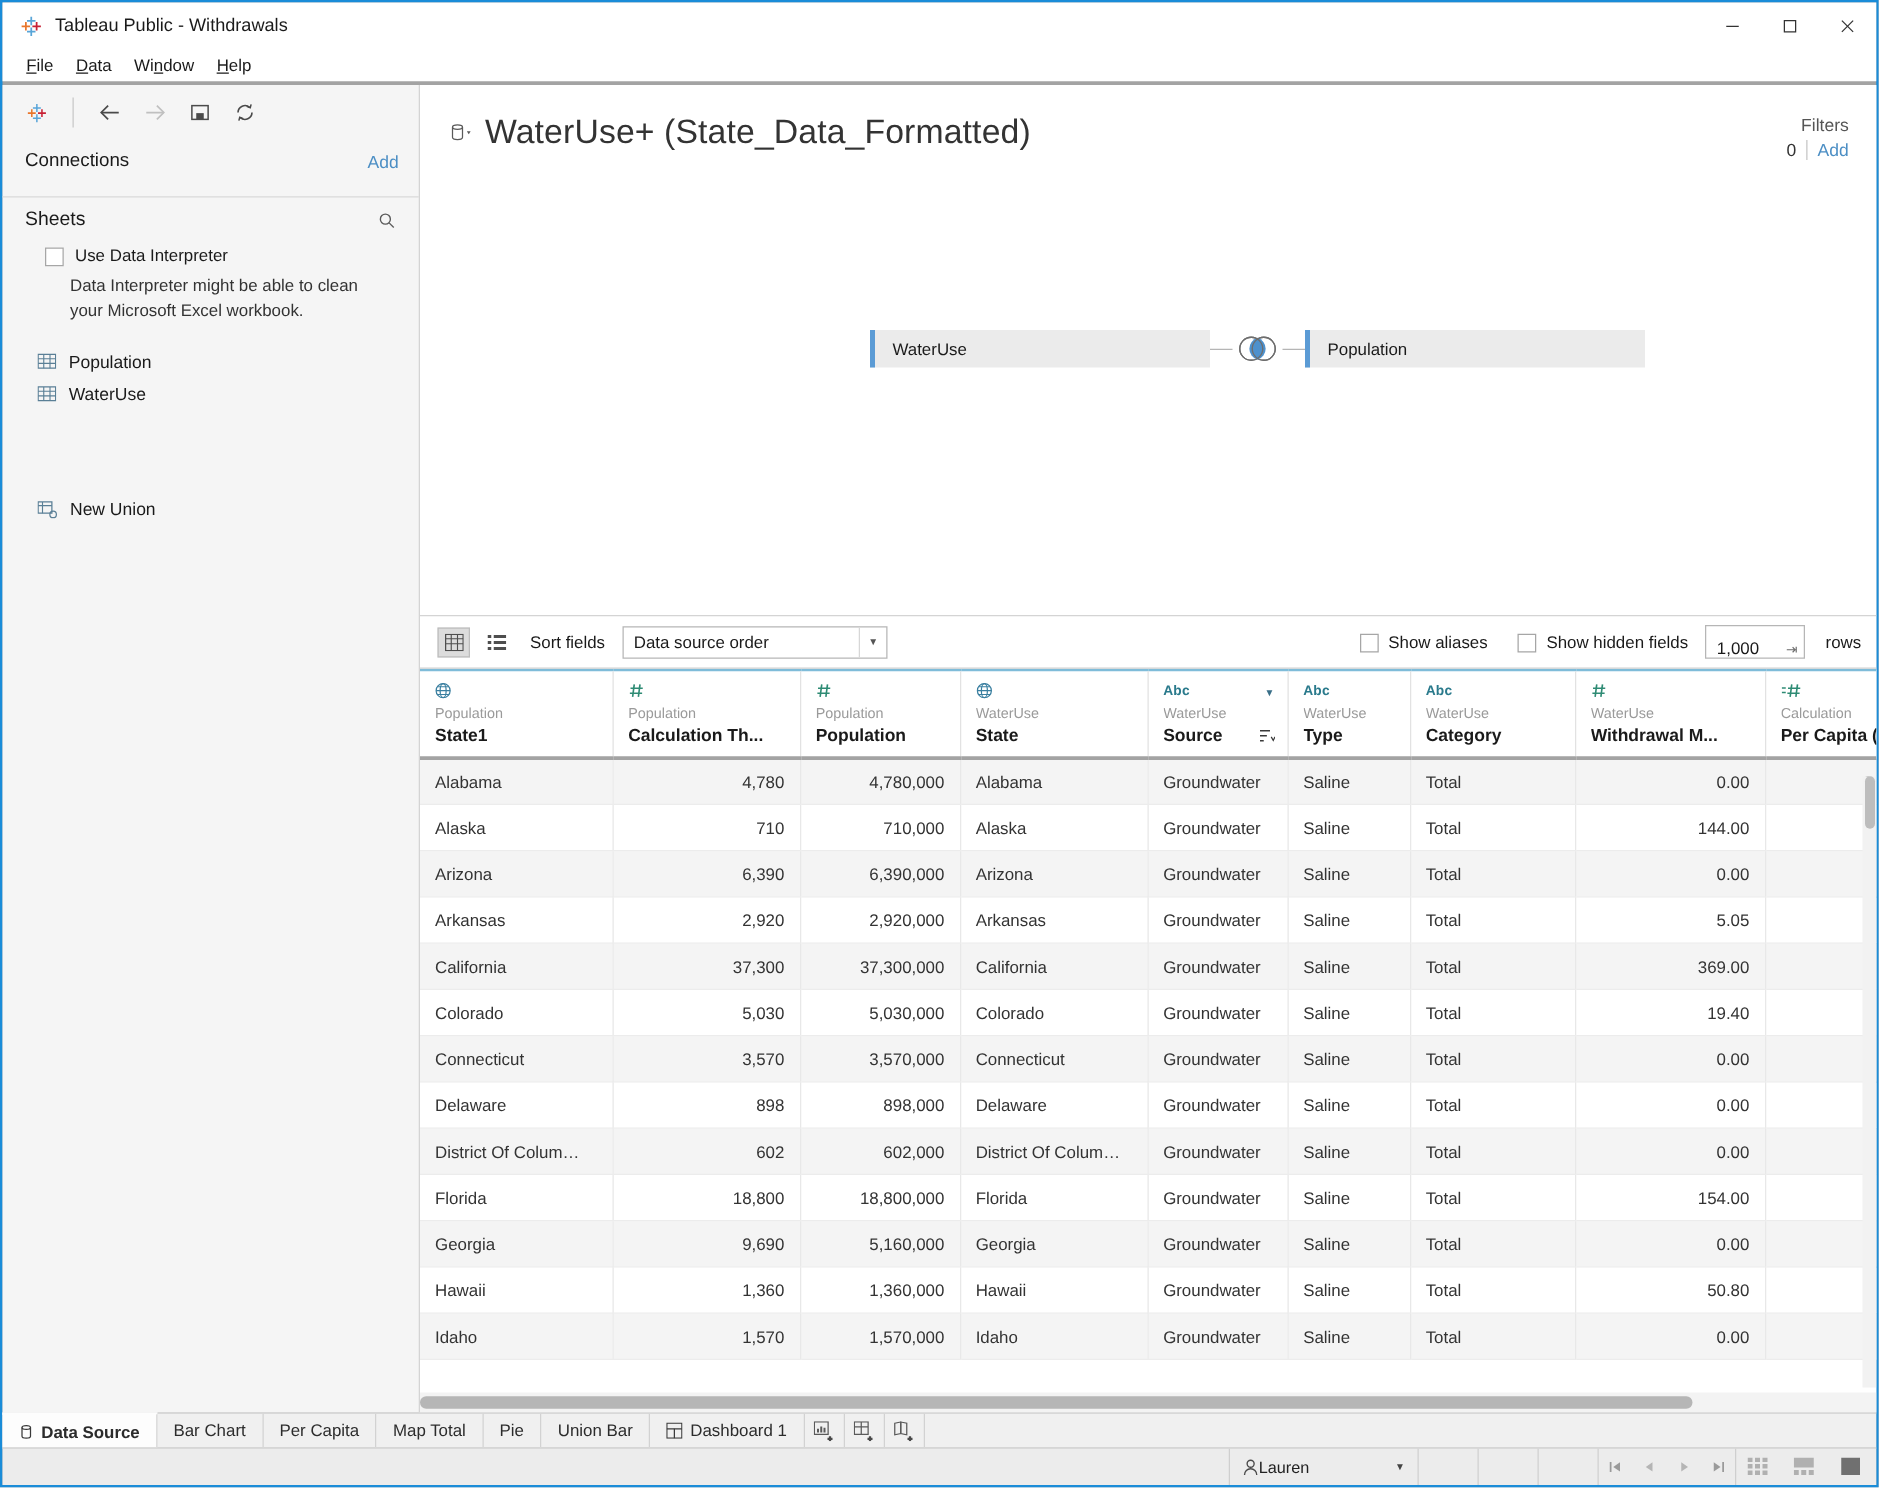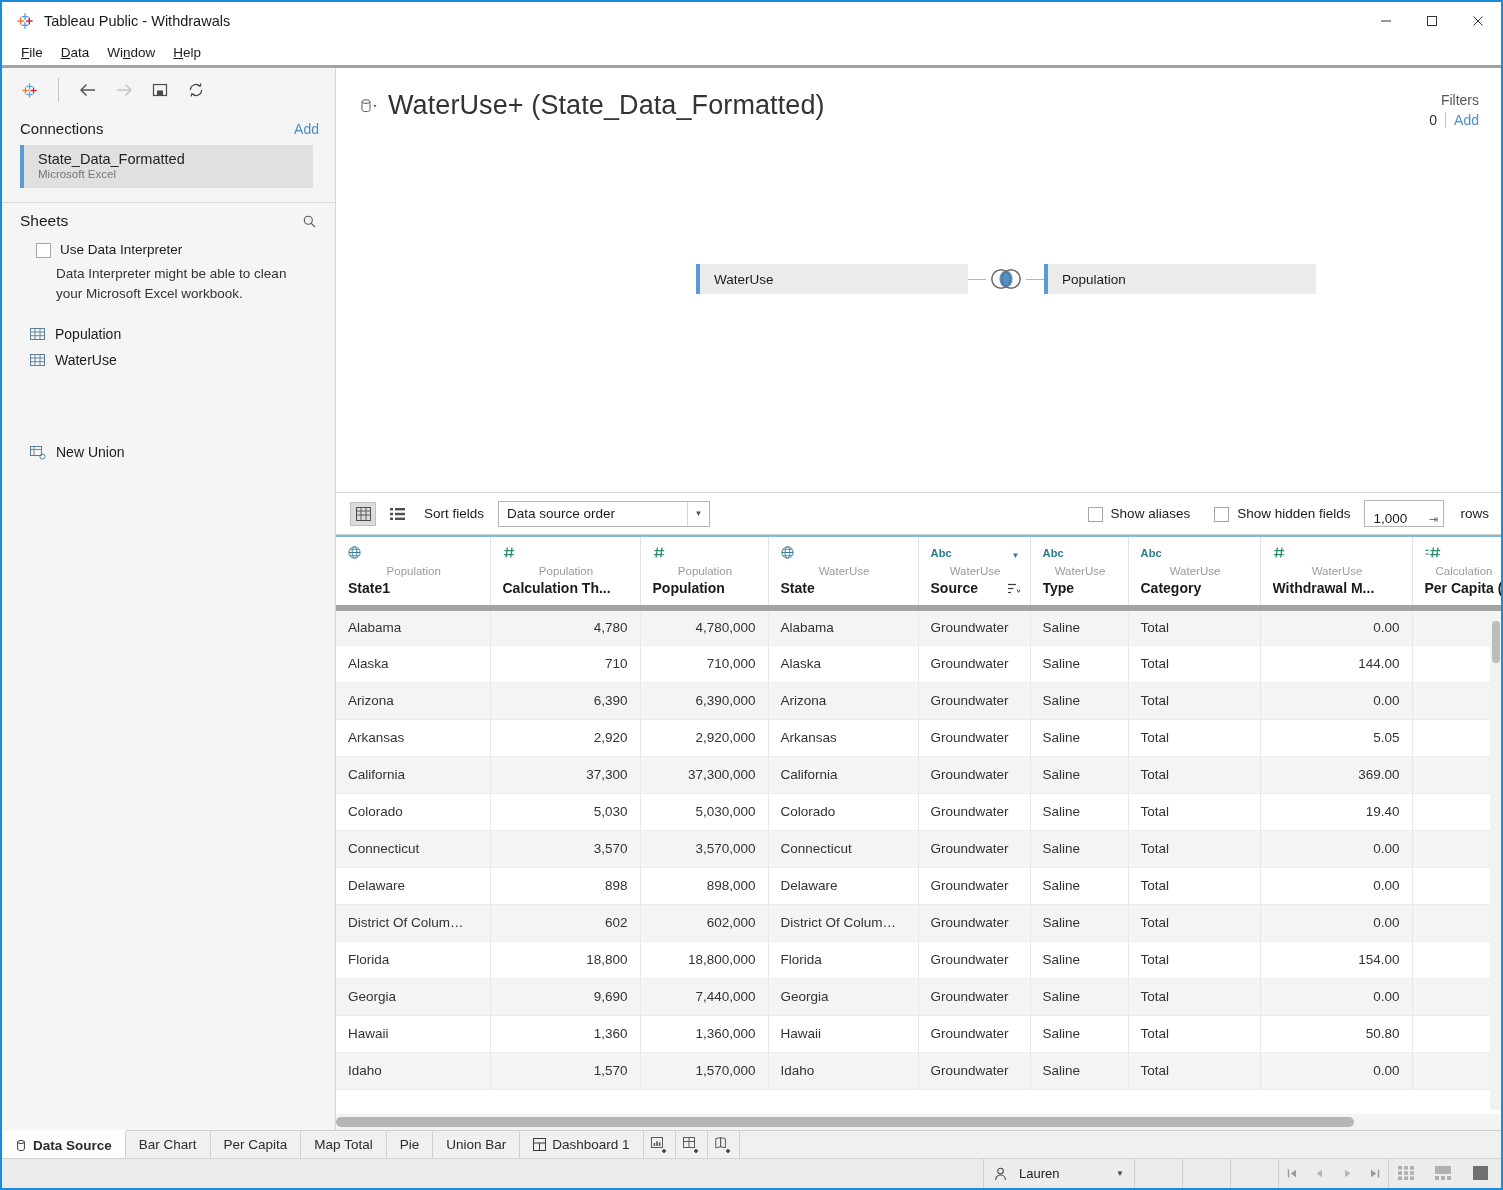--- a/index.html
+++ b/index.html
@@ -84,21 +84,21 @@
   .spacer { flex:1; }
   .gb-chk { display:flex; align-items:center; gap:8px; font-size:13.5px; color:#1a1a1a; }
   .numbox { width: 80px; height: 27px; border:1px solid #b6b6b6; background:#fff; display:flex; align-items:flex-end; margin-left:6px; }
   .numbox .v { flex:1; padding-left:8px; font-size:13.5px; color:#1a1a1a; }
   .numbox .sp { width:20px; display:flex; align-items:center; justify-content:center; color:#6d6d6d; font-size:11px; }
   .rowslbl { font-size:13.5px; color:#1a1a1a; margin-left:8px; }
 
   
   .gridwrap { flex:1; position:relative; overflow:hidden; background:#fff; border-top:1px solid #d0d0d0; }
   table.grid { border-collapse: collapse; table-layout:fixed; width: 1178px; }
-  table.grid th { border-right:1px solid #e2e2e2; border-bottom:6px solid #a3a3a3; border-top: 2px solid #7fbcd9; background:#fff; vertical-align:top; padding: 8px 10px 9px 12px; text-align:center; }
+  table.grid th { border-right:1px solid #e2e2e2; border-bottom:3px solid #a3a3a3; border-top: 2px solid #7fbcd9; background:#fff; vertical-align:top; padding: 8px 10px 9px 12px; text-align:left; }
   .th-top { display:flex; align-items:center; justify-content:space-between; height:15px; }
   .th-type { font-size:11px; font-weight:bold; color:#2a7a8c; font-family:"Liberation Sans", sans-serif; }
   .th-type.num { color:#2e8b74; font-size:15px; line-height:12px; }
   .th-src { font-size:11.5px; color:#9a9a9a; font-weight:normal; margin-top:5px; white-space:nowrap; overflow:hidden; text-overflow:ellipsis; }
   .th-name { font-size:14px; color:#1a1a1a; font-weight:bold; margin-top:3px; white-space:nowrap; overflow:hidden; text-overflow:ellipsis; display:flex; justify-content:space-between; align-items:center; }
   table.grid td { border-right:1px solid #e8e8e8; border-bottom:1px solid #ececec; font-size:13.5px; color:#333; height: 37px; padding: 0 12px; white-space:nowrap; overflow:hidden; text-overflow:ellipsis; }
   tr.odd td { background:#f4f4f4; }
   tr.even td { background:#ffffff; }
   td.num { text-align:right; }
 
@@ -109,21 +109,21 @@
 
   
   .tabbar { position:absolute; left:0; right:0; bottom: 30px; height: 28px; background:#f0f0f0; border-top:1px solid #cfcfcf; display:flex; align-items:stretch; }
   .tab { display:flex; align-items:center; gap:6px; padding: 0 13px; font-size:13.5px; color:#2c2c2c; border-right:1px solid #d2d2d2; cursor:default; }
   .tab.active { background:#fdfdfd; font-weight:bold; border-top:2px solid #fdfdfd; margin-top:-1px; }
   .newbtn { width:32px; display:flex; align-items:center; justify-content:center; border-right:1px solid #d2d2d2; color:#5a5a5a; }
 
   
   .statusbar { position:absolute; left:0; right:0; bottom:0; height: 30px; background:#ececec; border-top:1px solid #d2d2d2; display:flex; align-items:stretch; }
   .sb-left { flex:1; }
-  .sb-user { width: 152px; border-left:1px solid #cfcfcf; border-right:1px solid #cfcfcf; display:flex; align-items:center; gap:12px; padding: 0 10px; font-size:13px; color:#222; }
+  .sb-user { width: 152px; border-left:1px solid #cfcfcf; border-right:1px solid #cfcfcf; display:flex; align-items:center; gap:0; padding: 0 10px; font-size:13px; color:#222; }
   .sb-user .caret { margin-left:auto; font-size:8px; color:#444; }
   .sb-cell { width: 48px; border-right:1px solid #cfcfcf; }
   .sb-nav { width: 110px; border-right:1px solid #cfcfcf; display:flex; align-items:center; justify-content:space-around; color:#9a9a9a; }
   .sb-views { width: 112px; display:flex; align-items:center; justify-content:space-around; }
   .vicon { width: 20px; height:15px; }
 
   svg { display:block; }
 </style>
 </head>
 <body>
@@ -219,24 +219,20 @@
             <polyline points="7.6,13.9 4.8,12.8 4.1,15.5" fill="none" stroke="#4a4a4a" stroke-width="1.2"></polyline>
           </svg>
         </div>
       </div>
 
       <div class="connections-hdr">
         <div class="t">Connections</div>
         <div class="link">Add</div>
       </div>
 
-      <div class="conn-item">
-        <div class="conn-name">State_Data_Formatted</div>
-        <div class="conn-sub">Microsoft Excel</div>
-      </div>
 
       <div class="panel-divider"></div>
 
       <div class="sheets-hdr">
         <div class="t">Sheets</div>
         <div>
           <svg width="15" height="15" viewBox="0 0 15 15">
               <circle cx="6.3" cy="6.3" r="4" fill="none" stroke="#5a5a5a" stroke-width="1.1"></circle>
               <line x1="9.3" y1="9.3" x2="13" y2="13" stroke="#5a5a5a" stroke-width="1.1"></line>
             </svg>
@@ -635,21 +631,21 @@
                 <td>Florida</td>
                 <td>Groundwater</td>
                 <td>Saline</td>
                 <td>Total</td>
                 <td class="num">154.00</td>
                 <td class="num">0.</td>
               </tr>
               <tr class="odd">
                 <td>Georgia</td>
                 <td class="num">9,690</td>
-                <td class="num">7,440,000</td>
+                <td class="num">5,160,000</td>
                 <td>Georgia</td>
                 <td>Groundwater</td>
                 <td>Saline</td>
                 <td>Total</td>
                 <td class="num">0.00</td>
                 <td class="num">0.</td>
               </tr>
               <tr class="even">
                 <td>Hawaii</td>
                 <td class="num">1,360</td>

